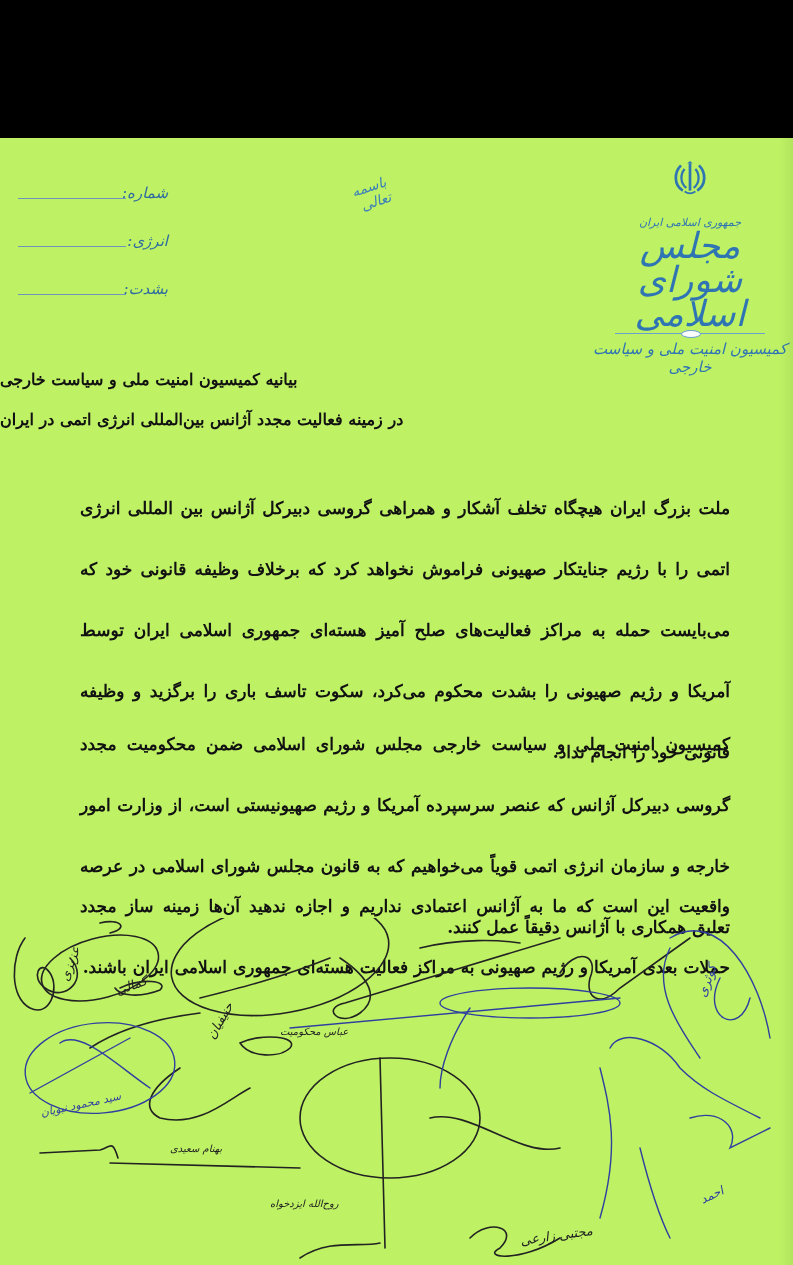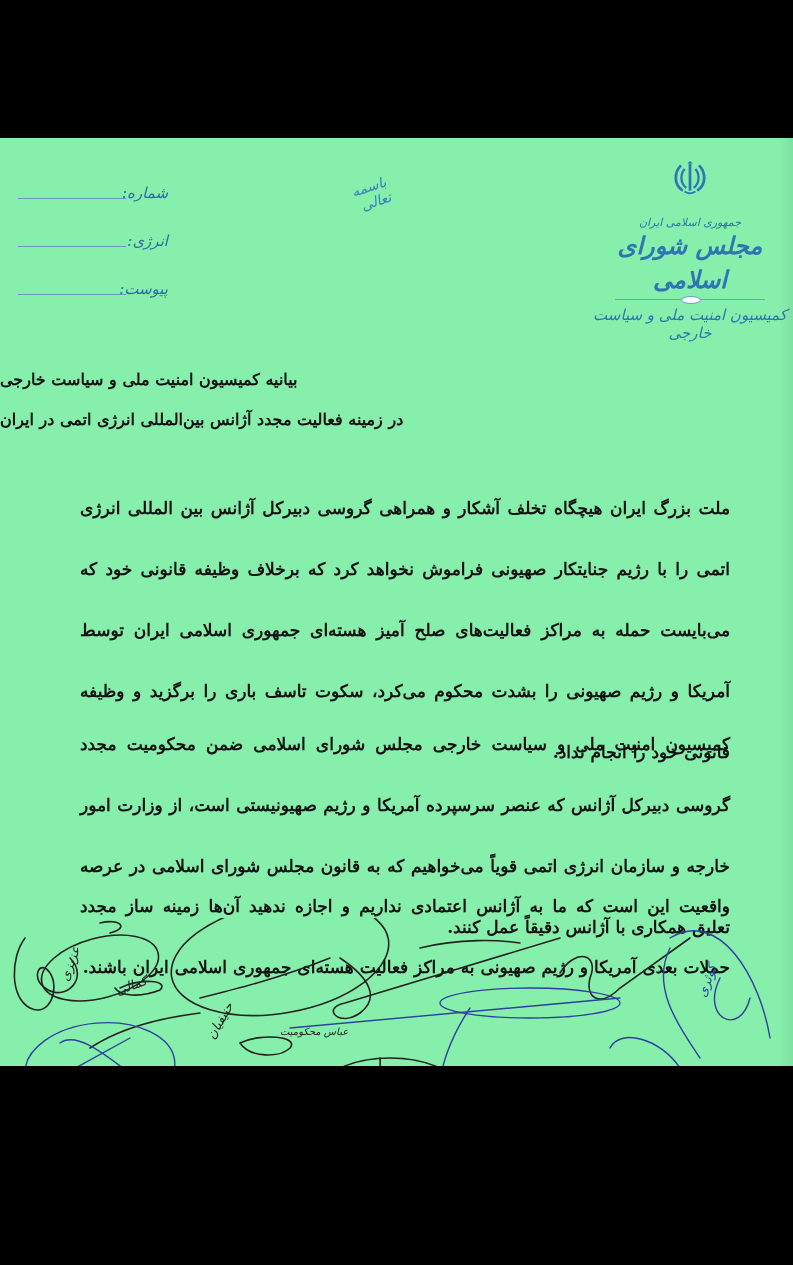--- a/index.html
+++ b/index.html
@@ -1,34 +1,34 @@
 <!DOCTYPE html>
 <html><head>
 <meta charset="utf-8">
 <style>
   html, body { margin:0; padding:0; }
   body { width:793px; height:1265px; position:relative; overflow:hidden; background:#000; font-family:"DejaVu Sans", sans-serif; }
   .black-bar { position:absolute; left:0; top:0; width:793px; height:138px; background:#000; }
-  .paper { position:absolute; left:0; top:138px; width:793px; height:928px; background:#86efac; overflow:hidden; }
+  .paper { position:absolute; left:0; top:138px; width:793px; height:1127px; background:#bef264; overflow:hidden; }
   .paper::after { content:""; position:absolute; right:0; top:0; width:14px; height:100%; background:linear-gradient(to right, rgba(0,0,0,0), rgba(0,0,0,0.06)); }
 
   
   .fields { position:absolute; left:18px; top:46px; width:150px; }
   .field { position:relative; height:48px; direction:rtl; }
   .field .flabel { position:absolute; right:0; top:0; font-family:"DejaVu Serif", serif; font-style:italic; font-size:15px; color:#2e6aa0; }
   .field .fline { position:absolute; left:0; right:42px; top:14px; border-bottom:1px solid #6d94bb; }
 
   
   .basmala { position:absolute; left:330px; top:44px; width:60px; height:34px; direction:rtl; font-family:"DejaVu Serif", serif; font-style:italic; font-size:14px; color:#3b7fb8; transform:rotate(-18deg); }
 
   
   .logo { position:absolute; left:590px; top:22px; width:200px; height:180px; direction:rtl; text-align:center; color:#2f74b3; }
   .emblem { width:36px; height:36px; margin:0 auto; }
   .logo .rep { font-family:"DejaVu Serif", serif; font-style:italic; font-size:11px; margin-top:16px; }
-  .logo .majlis { font-family:"DejaVu Serif", serif; font-weight:bold; font-style:italic; font-size:24px; line-height:34px; letter-spacing:-1px; }
+  .logo .majlis { font-family:"DejaVu Serif", serif; font-weight:normal; font-style:italic; font-size:36px; line-height:34px; letter-spacing:-1px; }
   .logo .orn { width:150px; margin:2px auto 2px; border-top:1px solid #6aa0d0; position:relative; height:4px; }
   .logo .orn::after { content:""; position:absolute; left:66px; top:-4px; width:18px; height:6px; border:1px solid #6aa0d0; border-radius:50%; background:#fbfcfd; }
   .logo .commission { font-family:"DejaVu Serif", serif; font-style:italic; font-size:15px; }
 
   
   .title { position:absolute; left:0; width:793px; text-align:left; direction:rtl; font-family:"DejaVu Serif", serif; font-weight:bold; color:#111; }
   .title.t1 { top:232px; font-size:16px; }
   .title.t2 { top:272px; font-size:16px; }
 
   
@@ -52,21 +52,21 @@
   <div class="fields">
     <div class="field">
       <span class="flabel">شماره:</span>
       <span class="fline"></span>
     </div>
     <div class="field">
       <span class="flabel">انرژی:</span>
       <span class="fline"></span>
     </div>
     <div class="field">
-      <span class="flabel">پیوست:</span>
+      <span class="flabel">بشدت:</span>
       <span class="fline"></span>
     </div>
   </div>
 
   <div class="basmala">باسمه تعالی</div>
 
   <div class="logo">
     <svg class="emblem" viewBox="0 0 40 40" width="36" height="36">
       <path d="M10 6 C2 14 2 28 12 34" stroke="#2f74b3" stroke-width="3" fill="none"></path>
       <path d="M30 6 C38 14 38 28 28 34" stroke="#2f74b3" stroke-width="3" fill="none"></path>

